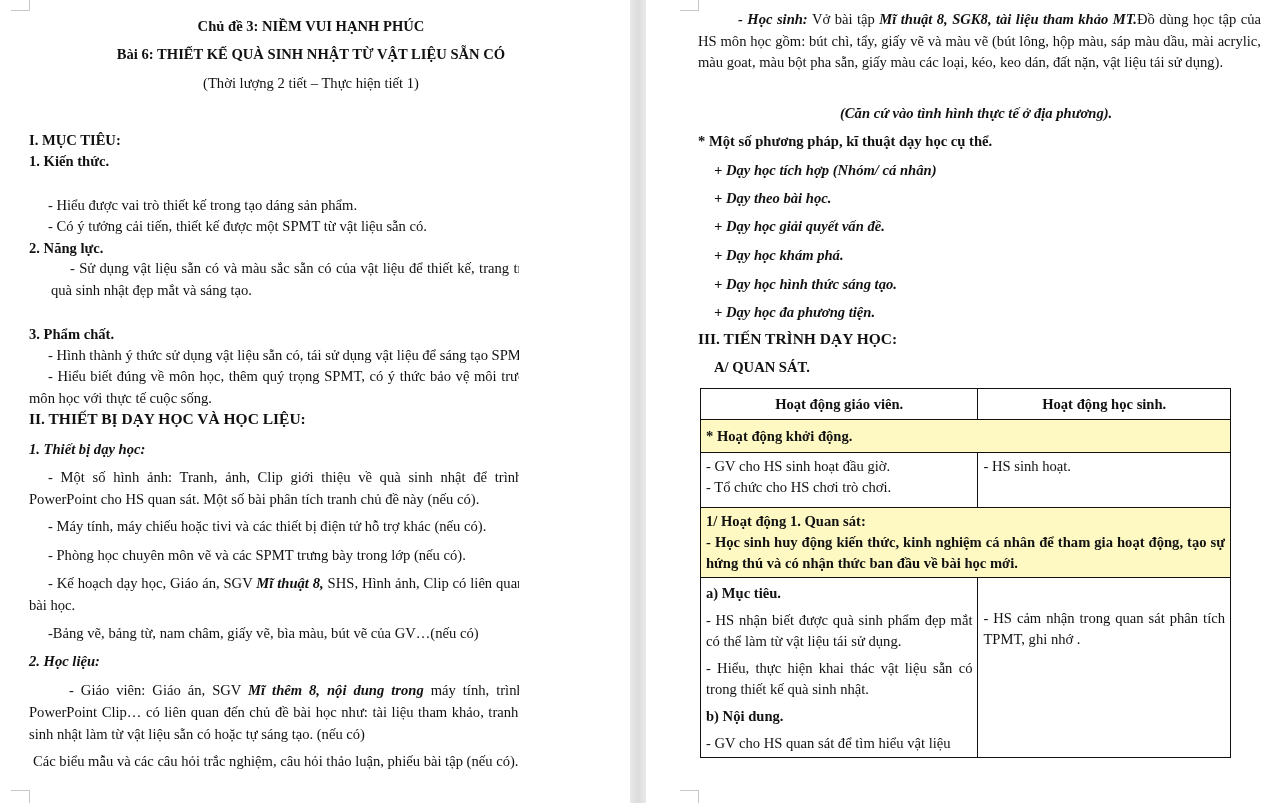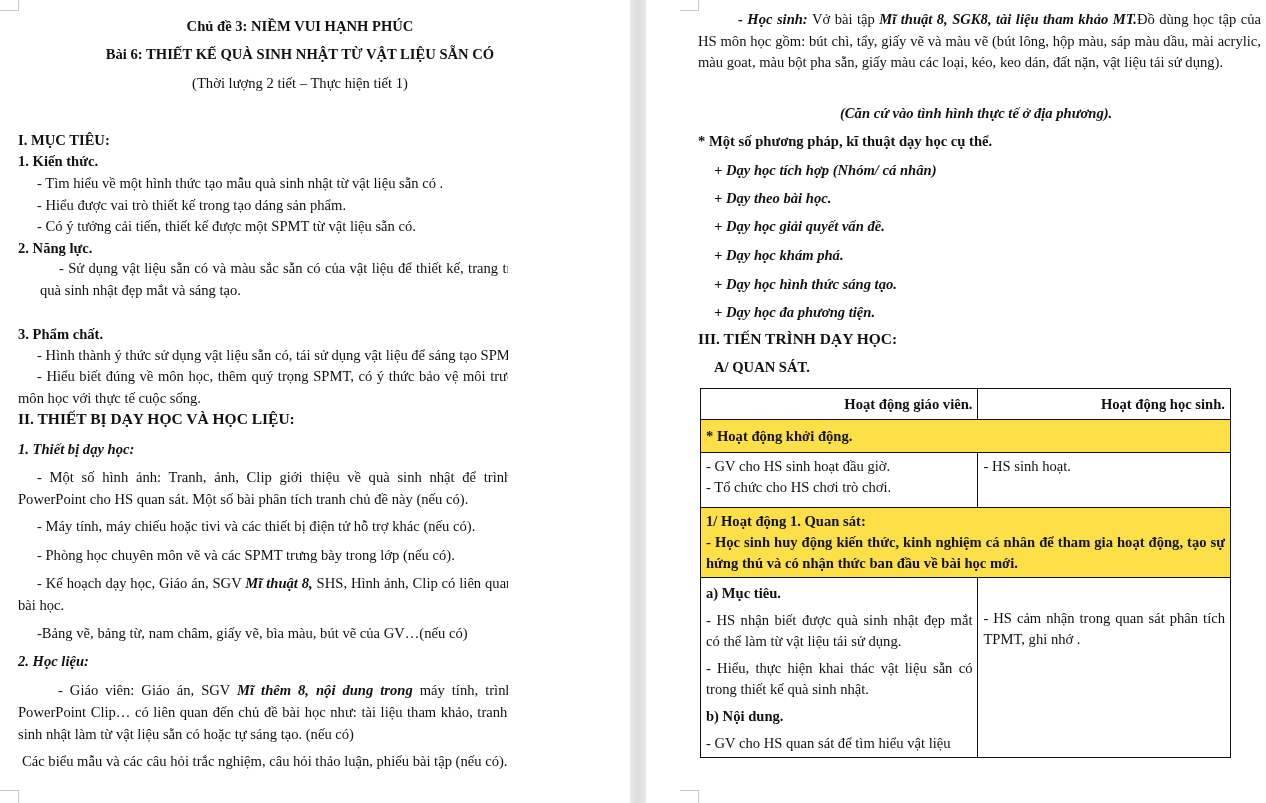--- a/index.html
+++ b/index.html
@@ -3,55 +3,54 @@
 <meta charset="utf-8">
 <style>
   html, body { margin: 0; padding: 0; }
   body {
     width: 1266px; height: 803px; overflow: hidden; position: relative;
     background: #ffffff;
     font-family: "Liberation Serif", "DejaVu Serif", serif;
     color: #111111;
   }
   .page { position: absolute; top: 0; height: 803px; background: #fff; overflow: hidden; }
-  #page-left { left: 0; width: 508px; }
+  #page-left { left: 11px; width: 508px; }
   #page-right { left: 646px; width: 620px; }
   .gutter { position: absolute; left: 630px; top: 0; width: 16px; height: 803px;
     background: linear-gradient(to right, #e9e9e9, #dcdcdc 50%, #e9e9e9); }
   .corner { position: absolute; border-color: #c8c8c8; border-style: solid; width: 18px; height: 10px; }
   .abs { position: absolute; white-space: nowrap; font-size: 14.6px; line-height: 18px; }
   .center { text-align: center; }
   .b { font-weight: bold; }
   .i { font-style: italic; font-weight: bold; }
   .para { position: absolute; font-size: 14.6px; line-height: 21.5px; text-align: justify; }
 
   table.act { position: absolute; left: 54px; top: 388px; width: 531px; border-collapse: collapse;
     font-size: 14.6px; line-height: 21px; }
   table.act td, table.act th { border: 1.2px solid #111; vertical-align: top; padding: 3px 5px; }
-  table.act th { font-weight: bold; text-align: right; height: 24px; vertical-align: middle; }
-  table.act tr.shade td { background: #fde047; font-weight: bold; margin-left: 24px; }
+  table.act th { font-weight: bold; text-align: center; height: 24px; vertical-align: middle; }
+  table.act tr.shade td { background: #fef9c3; font-weight: bold; margin-left: 24px; }
   table.act .cellp { margin: 0; text-align: justify; }
   table.act .cellp + .cellp { margin-top: 6px; }
 </style>
 </head>
 <body>
 
 <div class="page" id="page-left">
   <div class="corner" style="left:0;top:0;border-width:0 1px 1px 0;"></div>
   <div class="corner" style="left:590px;top:0;border-width:0 0 1px 1px;"></div>
   <div class="corner" style="left:0;top:790px;height:13px;border-width:1px 1px 0 0;"></div>
   <div class="corner" style="left:590px;top:790px;height:13px;border-width:1px 0 0 1px;"></div>
 
   <div class="abs b center" style="left:0;width:600px;top:17px;">Chủ đề 3: NIỀM VUI HẠNH PHÚC</div>
   <div class="abs b center" style="left:0;width:600px;top:45px;">Bài 6: THIẾT KẾ QUÀ SINH NHẬT TỪ VẬT LIỆU SẴN CÓ</div>
   <div class="abs center" style="left:0;width:600px;top:74px;">(Thời lượng 2 tiết – Thực hiện tiết 1)</div>
 
   <div class="abs b" style="left:18px;top:131px;">I. MỤC TIÊU:</div>
   <div class="abs b" style="left:18px;top:152px;">1. Kiến thức.</div>
-  <div class="abs" style="left:37px;top:174px;">- Tìm hiểu về một hình thức tạo mẫu quà sinh nhật từ vật liệu sẵn có .</div>
   <div class="abs" style="left:37px;top:196px;">- Hiểu được vai trò thiết kế trong tạo dáng sản phẩm.</div>
   <div class="abs" style="left:37px;top:217px;">- Có ý tưởng cải tiến, thiết kế được một SPMT từ vật liệu sẵn có.</div>
   <div class="abs b" style="left:18px;top:239px;">2. Năng lực.</div>
   <div class="para" style="left:18px;top:258px;width:563px;text-indent:19px;margin-left:22px;">- Sử dụng vật liệu sẵn có và màu sắc sẵn có của vật liệu để thiết kế, trang trí một sản phẩm quà sinh nhật đẹp mắt và sáng tạo.</div>
   <div class="abs b" style="left:18px;top:325px;">3. Phẩm chất.</div>
   <div class="abs" style="left:37px;top:346px;">- Hình thành ý thức sử dụng vật liệu sẵn có, tái sử dụng vật liệu để sáng tạo SPMT.</div>
   <div class="para" style="left:18px;top:366px;width:563px;text-indent:19px;">- Hiểu biết đúng về môn học, thêm quý trọng SPMT, có ý thức bảo vệ môi trường, gắn kết môn học với thực tế cuộc sống.</div>
 
   <div class="abs b" style="left:18px;top:410px;font-size:15.5px;">II. THIẾT BỊ DẠY HỌC VÀ HỌC LIỆU:</div>
   <div class="abs b i" style="left:18px;top:440px;">1. Thiết bị dạy học:</div>
@@ -106,21 +105,21 @@
     </tr>
     <tr class="shade">
       <td colspan="2">
         <div>1/ Hoạt động 1. Quan sát:</div>
         <div style="text-align:justify;">- Học sinh huy động kiến thức, kinh nghiệm cá nhân để tham gia hoạt động, tạo sự hứng thú và có nhận thức ban đầu về bài học mới.</div>
       </td>
     </tr>
     <tr>
       <td>
         <div class="b" style="margin:2px 0 6px;">a) Mục tiêu.</div>
-        <p class="cellp">- HS nhận biết được quà sinh nhật đẹp mắt có thể làm từ vật liệu tái sử dụng.</p>
+        <p class="cellp">- HS nhận biết được quà sinh phẩm đẹp mắt có thể làm từ vật liệu tái sử dụng.</p>
         <p class="cellp">- Hiểu, thực hiện khai thác vật liệu sẵn có trong thiết kế quà sinh nhật.</p>
         <div class="b" style="margin:6px 0 6px;">b) Nội dung.</div>
         <div>- GV cho HS quan sát để tìm hiểu vật liệu</div>
       </td>
       <td>
         <div style="height:27px;"></div>
         <p class="cellp">- HS cảm nhận trong quan sát phân tích TPMT, ghi nhớ .</p>
       </td>
     </tr>
   </tbody>

